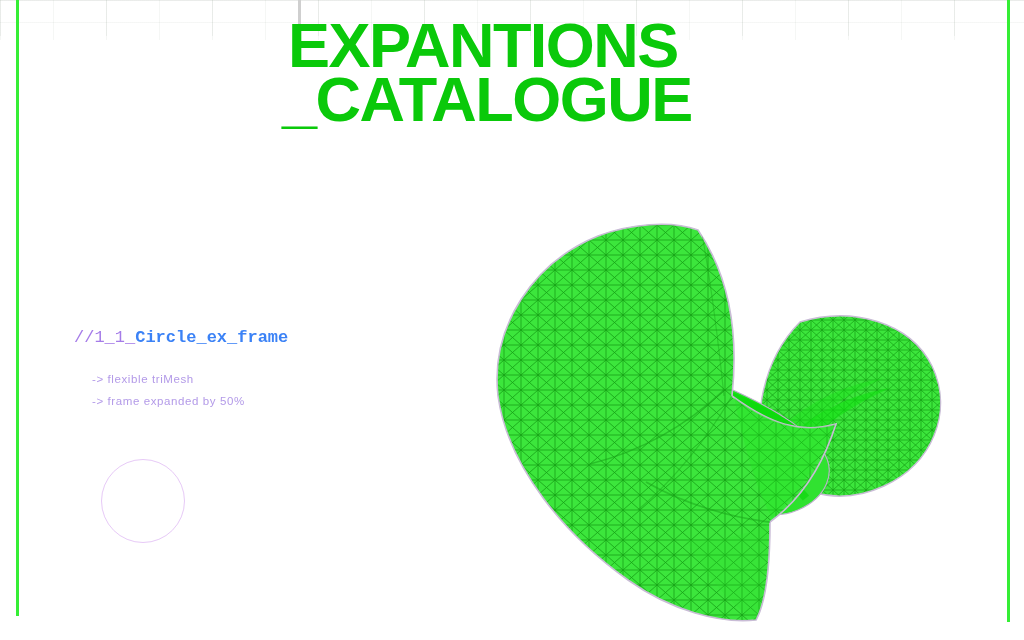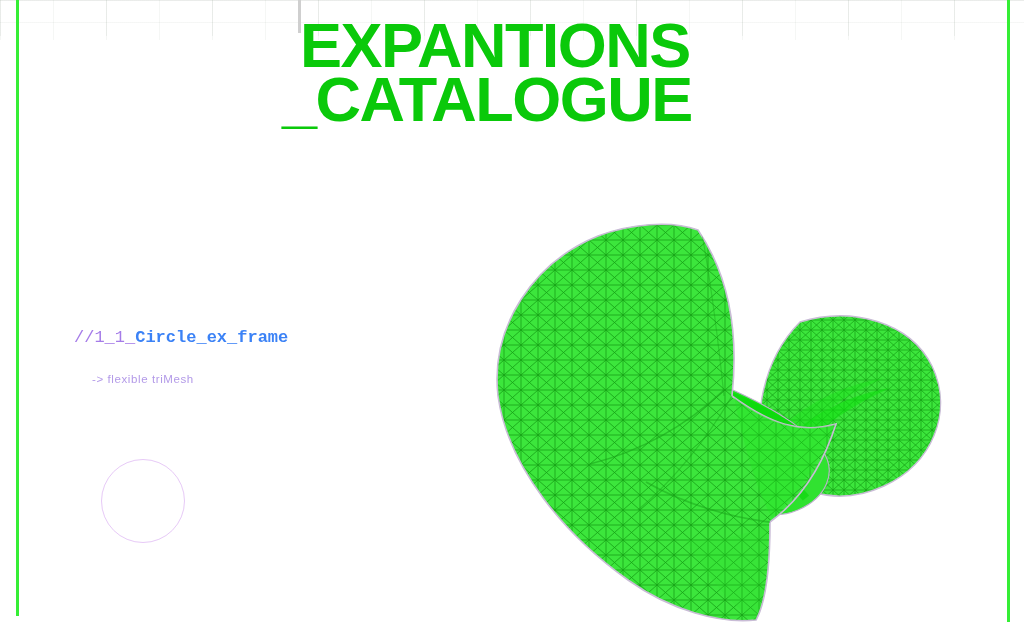--- a/index.html
+++ b/index.html
@@ -63,21 +63,21 @@
     position: absolute;
     left: 288px;
     top: 18px;
     line-height: 0.86;
     color: #0ac90a;
     font-family: "Liberation Sans", sans-serif;
     font-weight: 700;
     font-size: 63px;
     letter-spacing: -1.5px;
   }
-  .title-line { display: block; white-space: pre; margin-left: 12px; }
+  .title-line { display: block; white-space: pre; }
   .title-line.l2 { margin-left: -6px; text-align: center; }
 
   
   .spec-heading {
     position: absolute;
     left: 74px;
     top: 328px;
     font-family: "Liberation Mono", monospace;
     font-size: 17px;
     white-space: pre;
@@ -139,20 +139,21 @@
 
   <div class="title-block">
     <span class="title-line">EXPANTIONS</span>
     <span class="title-line l2">_CATALOGUE</span>
   </div>
 
   <div class="spec-heading"><span class="pre">//1_1_</span><span class="key">Circle_ex_frame</span></div>
 
   <div class="spec-list">
     <div class="spec-item">-&gt; flexible triMesh</div>
+    <div class="spec-item">-&gt; frame expanded by 50%</div>
   </div>
 
   <div class="circle-outline"></div>
 
   <div class="mesh-viewport">
     <svg width="500" height="430" viewBox="0 0 500 430">
       <defs>
         <clipPath id="clipMain">
           <path d="M 228,20 C 262,70 268,130 262,186
                    C 300,214 330,224 366,214

